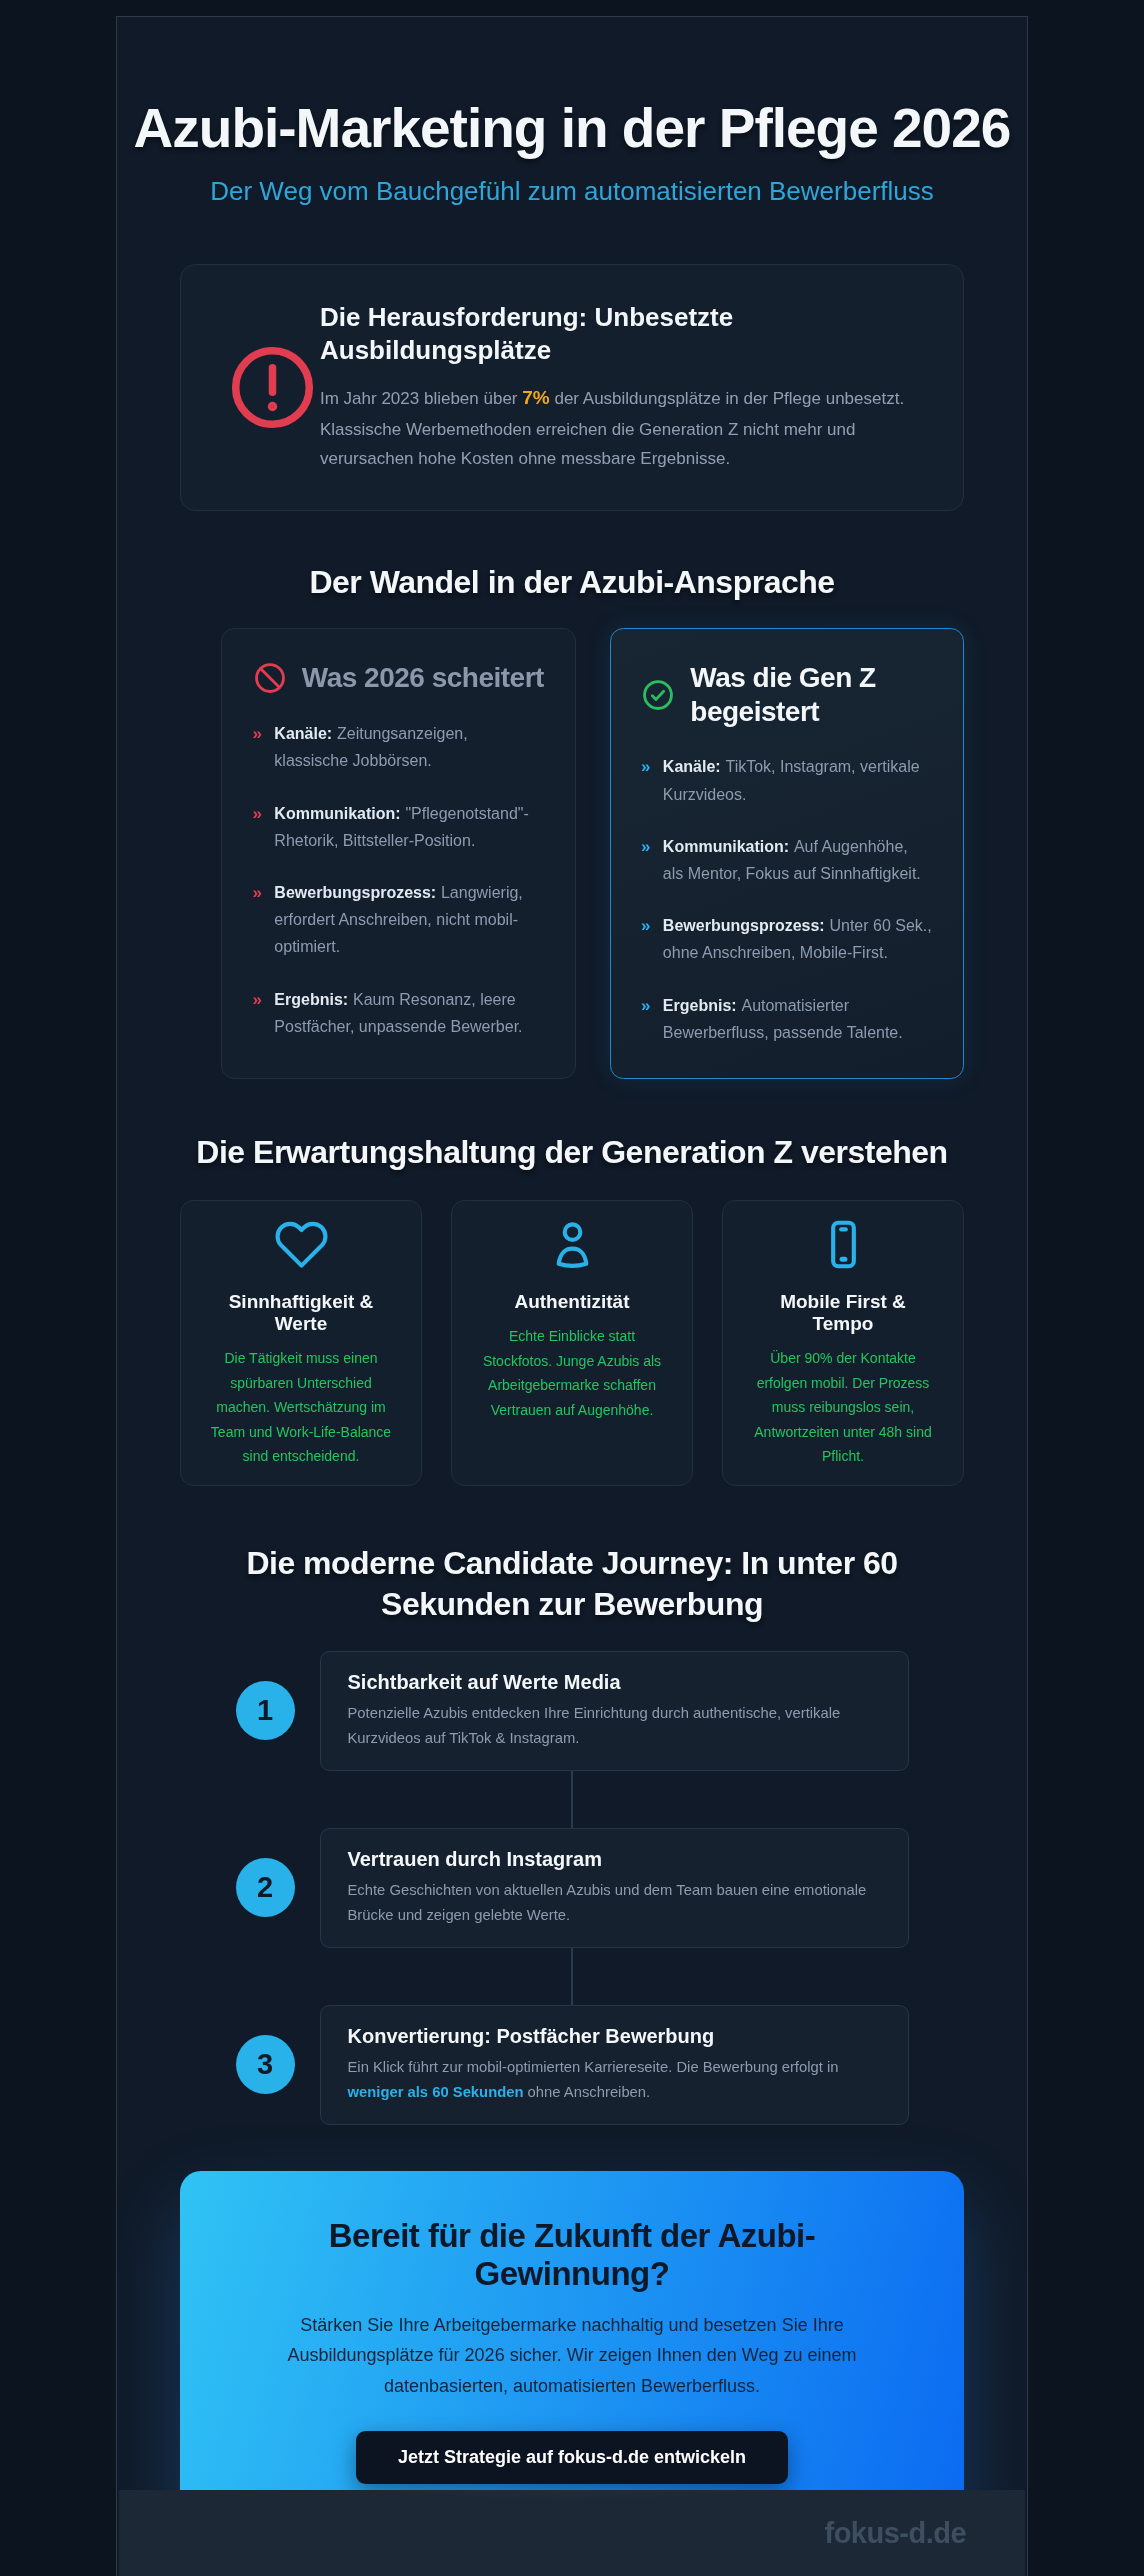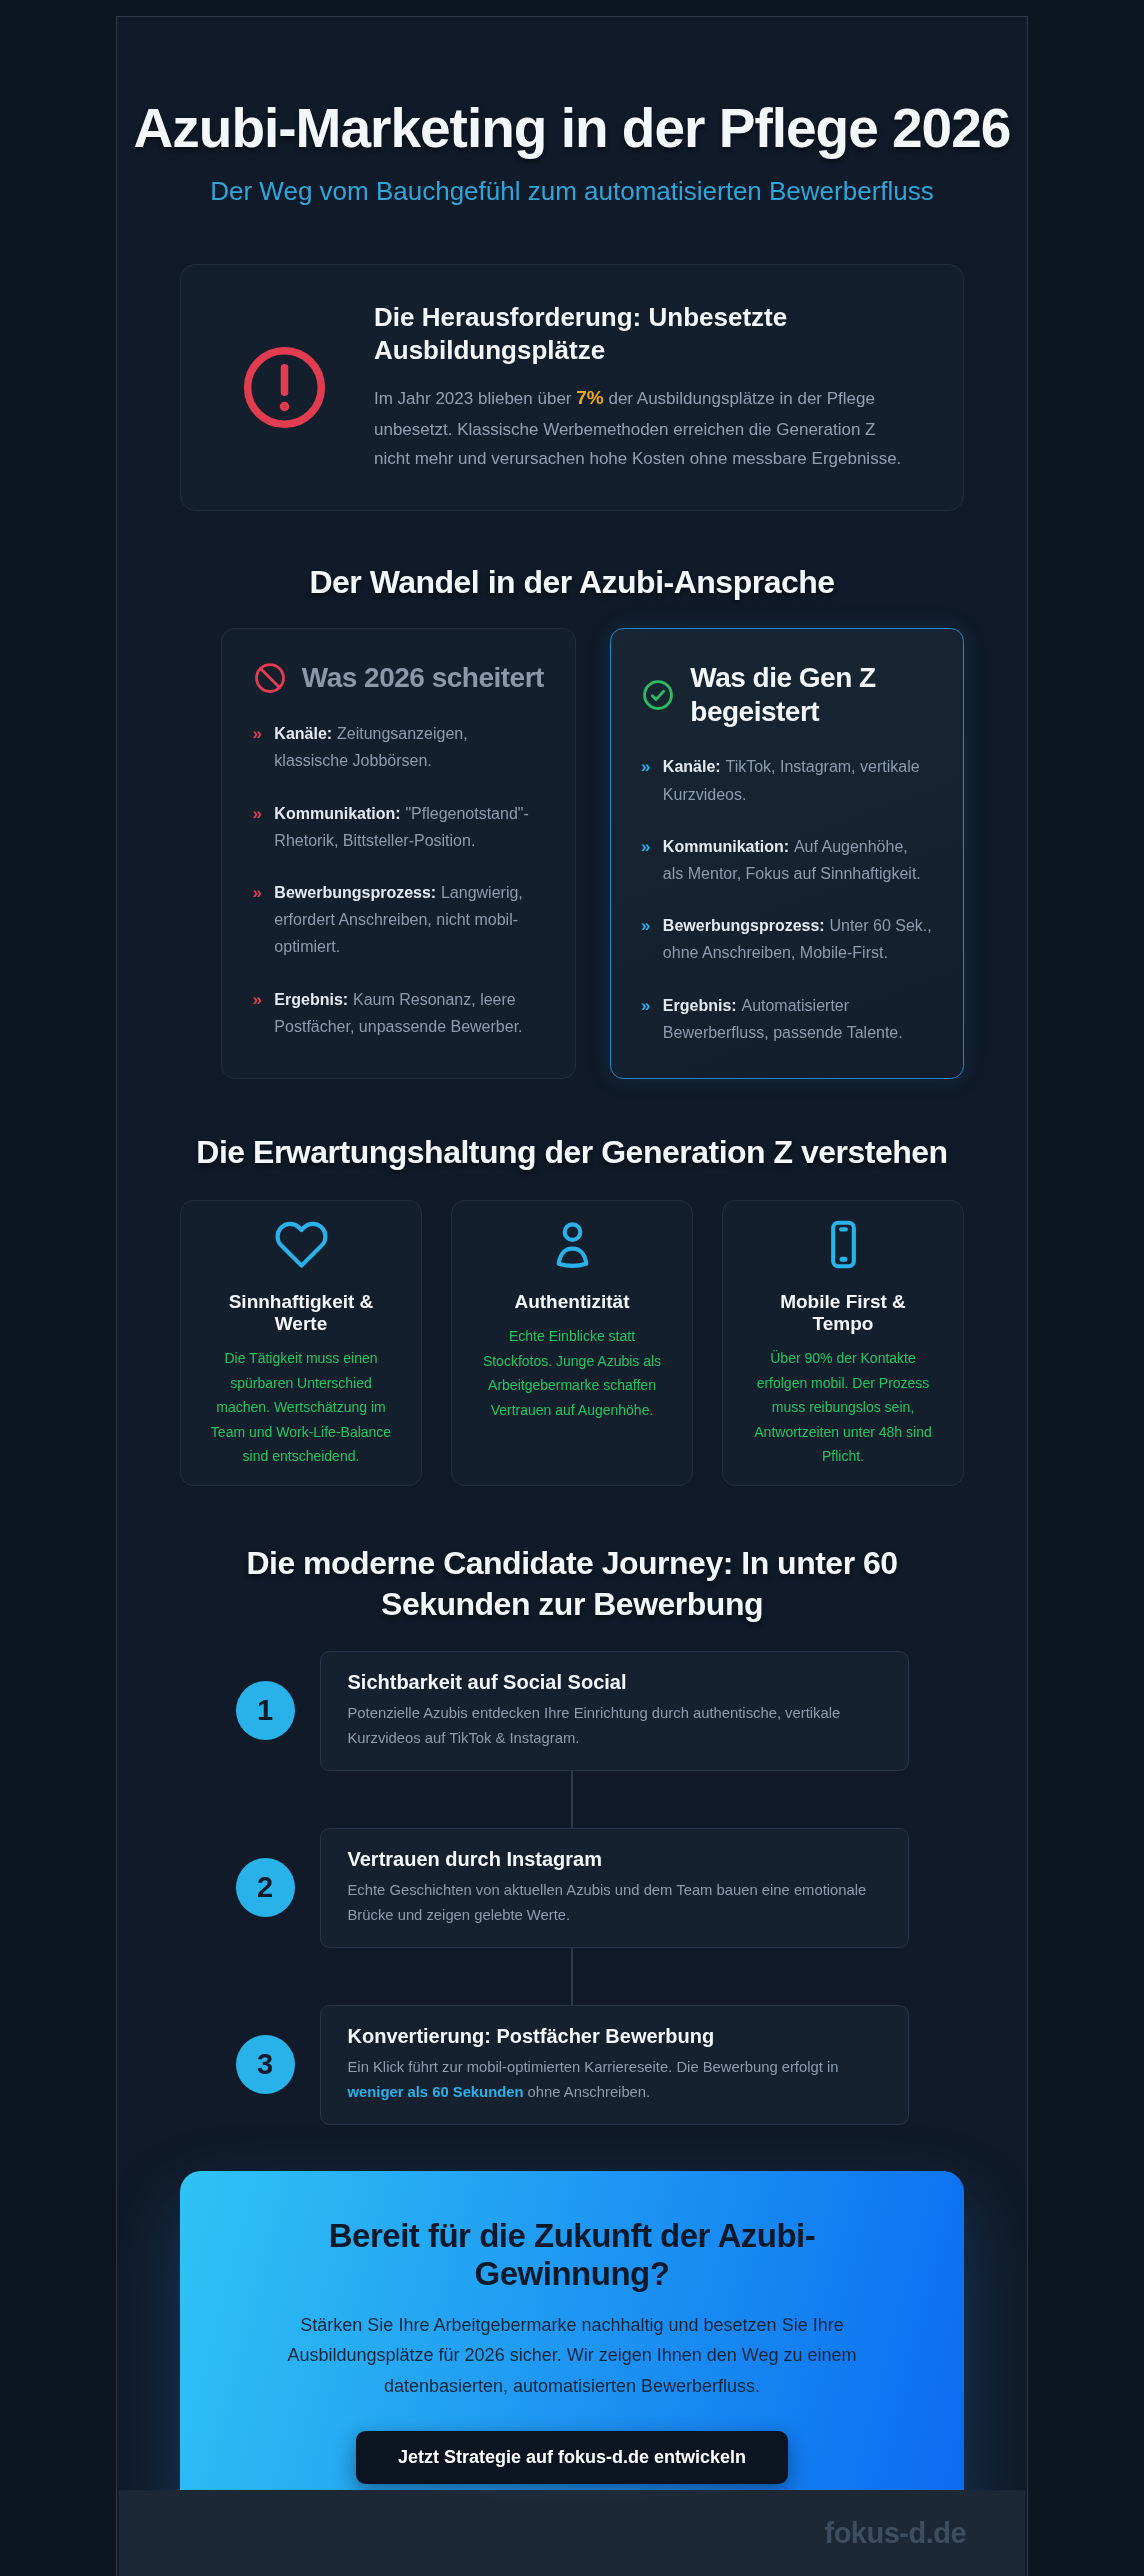--- a/index.html
+++ b/index.html
@@ -35,22 +35,22 @@
     letter-spacing:-1px;max-width:953px;margin:0 auto;
     text-shadow:0 2.9px 5.7px rgba(0,0,0,.45);
   }
   .hero .subtitle{margin-top:15.3px;font-size:26px;color:var(--subtitle-blue);}
   
   .challenge{
     margin:57px 63px 0;
     background:var(--panel-bg);
     border:1px solid var(--panel-border);
     border-radius:15.3px;
-    padding:36px 56px;
-    display:flex;align-items:center;gap:42px;
+    padding:36px 44px;
+    display:flex;align-items:center;
   }
   .challenge .alert{flex:0 0 95px;height:95px;color:var(--red);}
   .challenge h2{color:var(--bright);font-size:26px;line-height:1.3;max-width:534px;margin-bottom:13.3px;}
   .challenge p{color:var(--muted);font-size:17px;line-height:1.75;max-width:839px;}
   .challenge .pct{color:var(--yellow);font-weight:700;font-size:19px;}
   
   .section-title{
     text-align:center;color:var(--bright);font-size:32px;font-weight:700;
     letter-spacing:-0.5px;text-shadow:0 2.9px 5.7px rgba(0,0,0,.45);
   }
@@ -273,21 +273,21 @@
       <p>Über 90% der Kontakte erfolgen mobil. Der Prozess muss reibungslos sein, Antwortzeiten unter 48h sind Pflicht.</p>
     </div>
   </section>
 
   <h2 class="section-title st-3">Die moderne Candidate Journey: In unter 60 Sekunden zur Bewerbung</h2>
 
   <section class="journey">
     <div class="step-row">
       <span class="step-num">1</span>
       <div class="step-card">
-        <h3>Sichtbarkeit auf Social Social</h3>
+        <h3>Sichtbarkeit auf Werte Media</h3>
         <p>Potenzielle Azubis entdecken Ihre Einrichtung durch authentische, vertikale Kurzvideos auf TikTok &amp; Instagram.</p>
       </div>
     </div>
     <div class="connector"></div>
     <div class="step-row">
       <span class="step-num">2</span>
       <div class="step-card">
         <h3>Vertrauen durch Instagram</h3>
         <p>Echte Geschichten von aktuellen Azubis und dem Team bauen eine emotionale Brücke und zeigen gelebte Werte.</p>
       </div>

